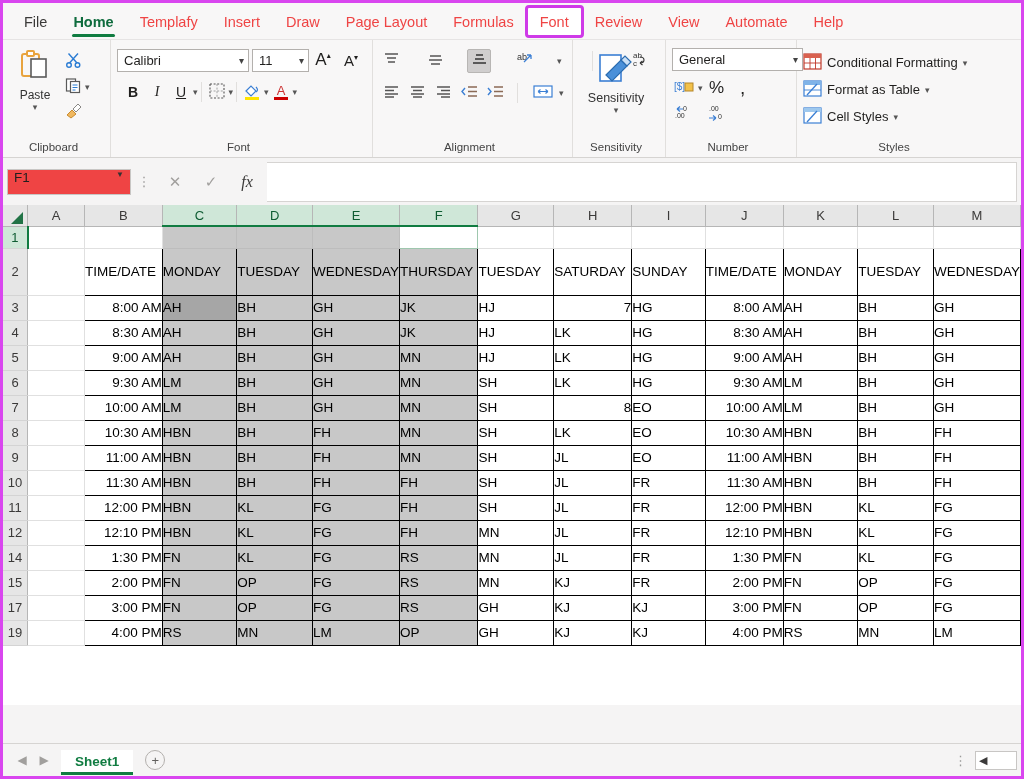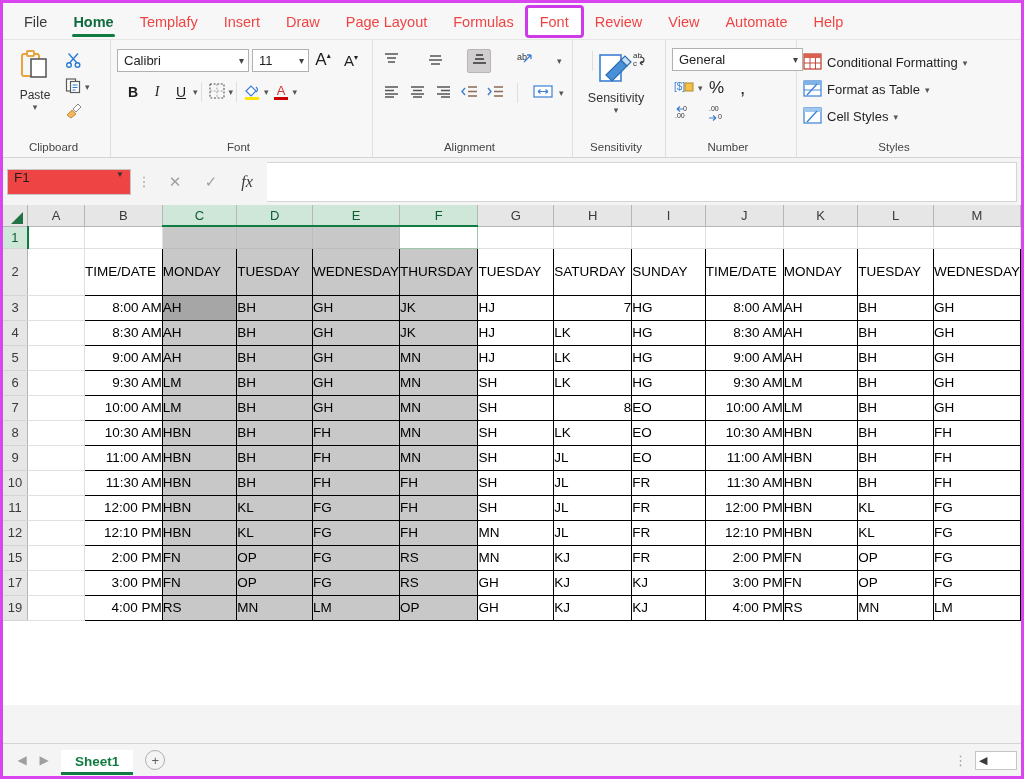--- a/index.html
+++ b/index.html
@@ -793,20 +793,36 @@
           <td class="cell b">MN</td>
           <td class="cell b">JL</td>
           <td class="cell b">FR</td>
           <td class="cell b r">12:10 PM</td>
           <td class="cell b">HBN</td>
           <td class="cell b">KL</td>
           <td class="cell b">FG</td>
         </tr>
 
 
+        <tr style="height:25px">
+          <td class="rowhdr">14</td>
+          <td class="cell"></td>
+          <td class="cell b r">1:30 PM</td>
+          <td class="cell b grey">FN</td>
+          <td class="cell b grey">KL</td>
+          <td class="cell b grey">FG</td>
+          <td class="cell b grey">RS</td>
+          <td class="cell b">MN</td>
+          <td class="cell b">JL</td>
+          <td class="cell b">FR</td>
+          <td class="cell b r">1:30 PM</td>
+          <td class="cell b">FN</td>
+          <td class="cell b">KL</td>
+          <td class="cell b">FG</td>
+        </tr>
 
         <tr style="height:25px">
           <td class="rowhdr">15</td>
           <td class="cell"></td>
           <td class="cell b r">2:00 PM</td>
           <td class="cell b grey">FN</td>
           <td class="cell b grey">OP</td>
           <td class="cell b grey">FG</td>
           <td class="cell b grey">RS</td>
           <td class="cell b">MN</td>

